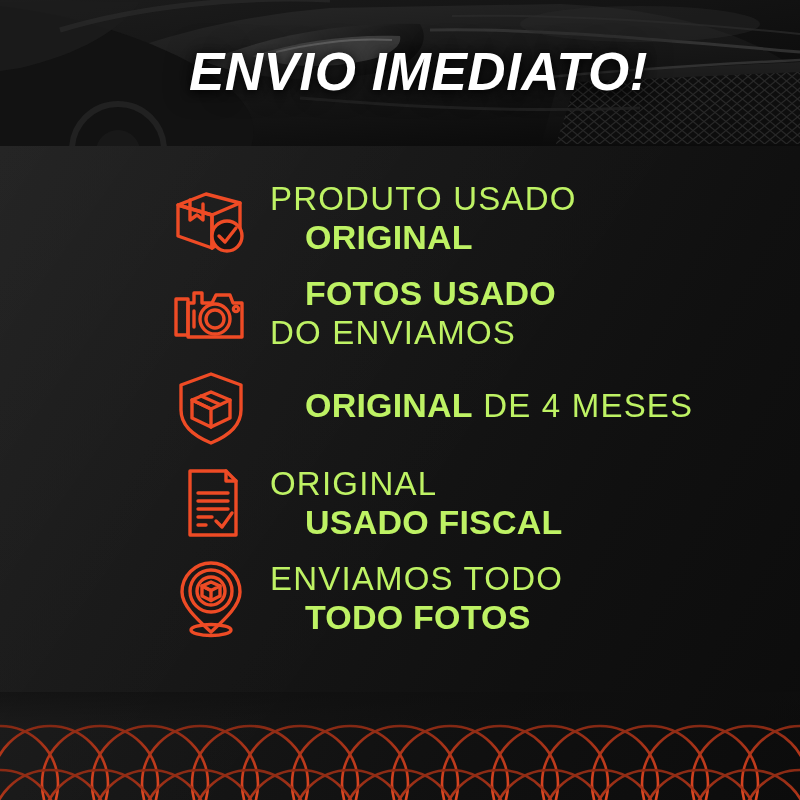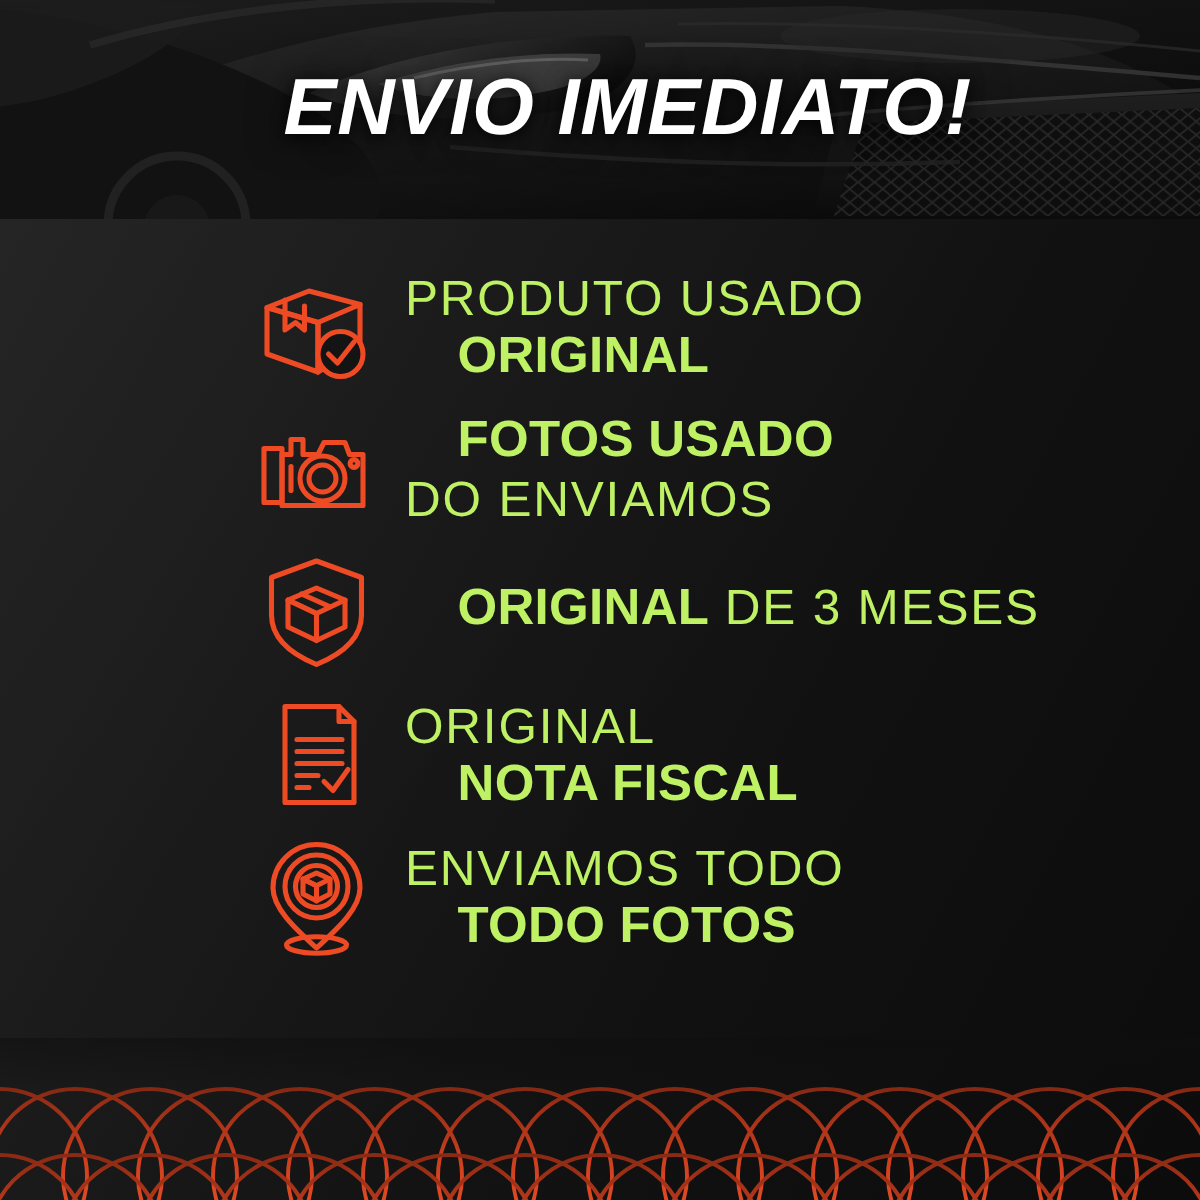--- a/index.html
+++ b/index.html
@@ -251,21 +251,21 @@
             <path d="M43 6 L73 17 L73 42 C 73 58, 60 68, 43 75 C 26 68, 13 58, 13 42 L 13 17 Z"></path>
             <path d="M24 32 L43 24 L62 32 L43 41 Z"></path>
             <path d="M24 32 L24 50 L43 59 L43 41 Z"></path>
             <path d="M62 32 L62 50 L43 59"></path>
             <path d="M33 28 L52 36.5"></path>
           </g>
         </svg>
       </div>
       <div class="feature-text">
         <span class="line">
-          <span class="bold">ORIGINAL</span><span class="thin"> DE 3 MESES</span>
+          <span class="bold">ORIGINAL</span><span class="thin"> DE 4 MESES</span>
         </span>
       </div>
     </div>
 
     <div class="feature-row">
       <div class="feature-icon">
         <svg viewBox="0 0 86 80">
           <g fill="none" stroke="#ee4b25" stroke-width="3.4" stroke-linejoin="round" stroke-linecap="round">
             <path d="M22 8 L58 8 L68 18 L68 72 L22 72 Z"></path>
             <path d="M58 8 L58 18 L68 18"></path>
@@ -273,21 +273,21 @@
             <path d="M30 38 L60 38"></path>
             <path d="M30 46 L60 46"></path>
             <path d="M30 54 L44 54"></path>
             <path d="M30 62 L38 62"></path>
             <path d="M48 58 L54 64 L64 50"></path>
           </g>
         </svg>
       </div>
       <div class="feature-text">
         <span class="line thin">ORIGINAL</span>
-        <span class="line bold">NOTA FISCAL</span>
+        <span class="line bold">USADO FISCAL</span>
       </div>
     </div>
 
     <div class="feature-row">
       <div class="feature-icon">
         <svg viewBox="0 0 86 80">
           <g fill="none" stroke="#ee4b25" stroke-width="3.4" stroke-linejoin="round" stroke-linecap="round">
             <path d="M43 5 C 27 5, 14 18, 14 34 C 14 48, 30 62, 43 74 C 56 62, 72 48, 72 34 C 72 18, 59 5, 43 5 Z"></path>
             <circle cx="43" cy="33" r="21"></circle>
             <circle cx="43" cy="33" r="14"></circle>

